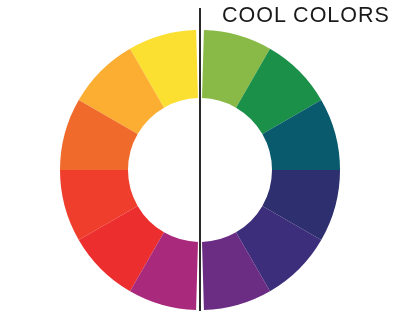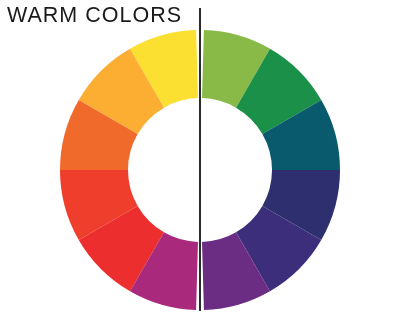--- a/index.html
+++ b/index.html
@@ -69,21 +69,21 @@
     height: 303px;
     background: #2b2b2b;
   }
 </style>
 </head>
 <body>
 
 <div id="stage">
 
   <div class="title-row">
-    <div class="title title-warm">WARM COLORS</div>
+    <div class="title title-cool">COOL COLORS</div>
   </div>
 
   <div id="wheel-wrap">
     <svg id="wheel-svg" width="400" height="335" viewBox="0 0 400 335">
       <g id="wheel-segments">
           <path d="M 196.0909705787004 30.0545838943504 A 140 140 0 0 0 130.00000000000003 48.75644347017858 L 164 107.64617092752042 A 72 72 0 0 1 197.98964201190307 98.02807171709449 Z" fill="#fbe031"></path>
           <path d="M 130.00000000000003 48.75644347017858 A 140 140 0 0 0 78.75644347017858 100.00000000000001 L 137.64617092752042 134 A 72 72 0 0 1 164 107.64617092752042 Z" fill="#fbae32"></path>
           <path d="M 78.75644347017858 100.00000000000001 A 140 140 0 0 0 60 169.99999999999997 L 128 170 A 72 72 0 0 1 137.64617092752042 134 Z" fill="#ef6a2b"></path>
           <path d="M 60 169.99999999999997 A 140 140 0 0 0 78.7564434701786 240 L 137.64617092752042 206 A 72 72 0 0 1 128 170 Z" fill="#ef3e2c"></path>
           <path d="M 78.7564434701786 240 A 140 140 0 0 0 129.99999999999994 291.2435565298214 L 163.99999999999997 232.35382907247956 A 72 72 0 0 1 137.64617092752042 206 Z" fill="#ed2e2e"></path>

